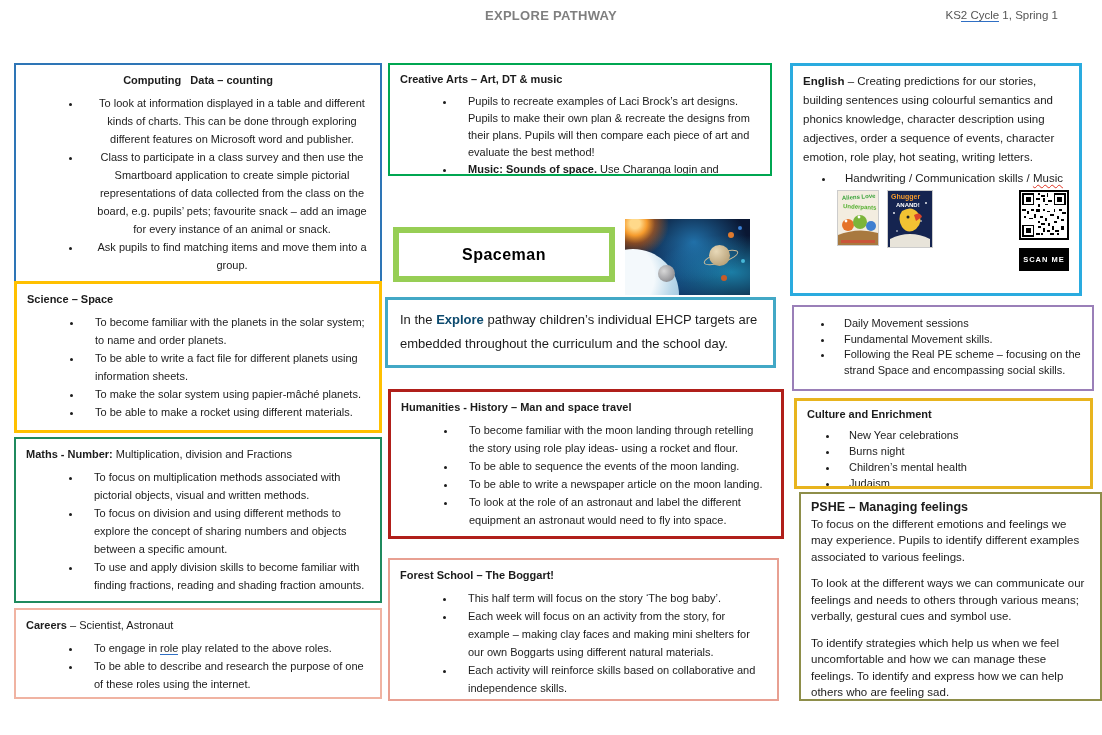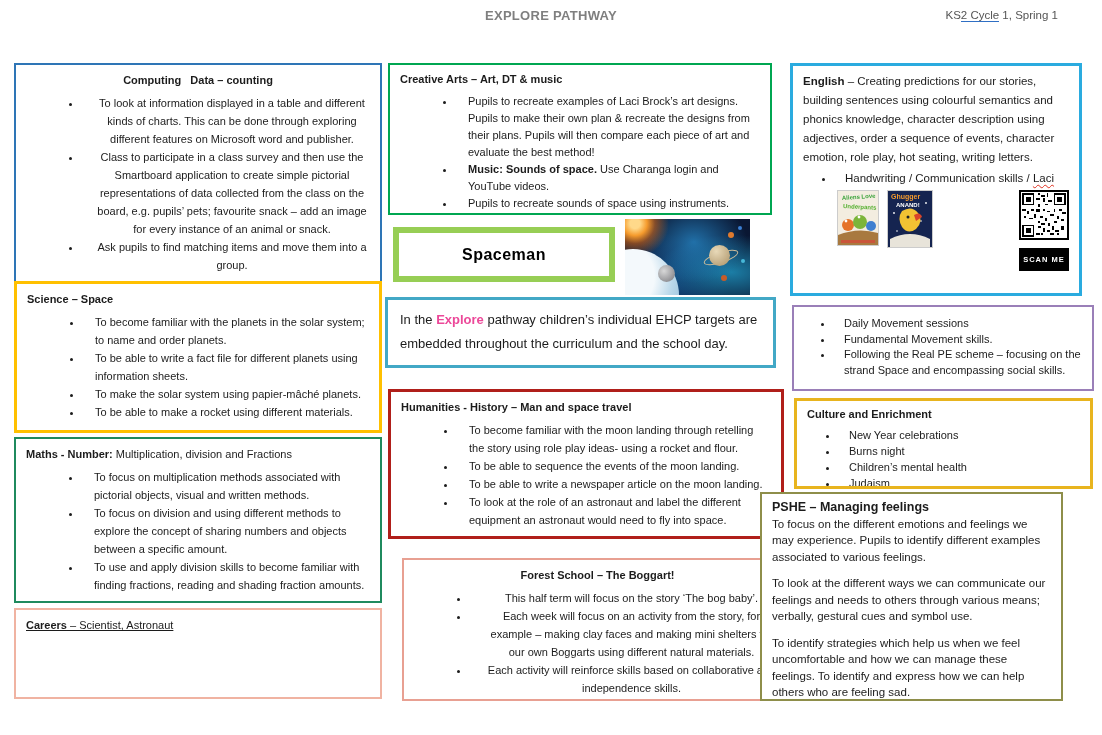--- a/index.html
+++ b/index.html
@@ -18,36 +18,36 @@
   ul.bullets{margin:5px 0 0 0;padding:0 0 0 56px;}
   ul.bullets li{padding-left:12px;margin:0;}
   ul.bullets.tight{padding-left:32px;}
   ul.bullets.tight li{padding-left:10px;}
   .squiggle{text-decoration:underline wavy #e03020 1px;text-underline-offset:2px;}
   
   #box-computing {left:14px;top:63px;width:368px;height:260px;border-width:2px;text-align:center;}
   #box-science   {left:14px;top:281px;width:368px;height:152px;border-width:3px;}
   #box-maths     {left:14px;top:437px;width:368px;height:166px;border-width:2px;}
   #box-careers   {left:14px;top:608px;width:368px;height:91px;border-width:2px;}
-  #box-creative  {left:388px;top:63px;width:384px;height:152px;border-width:2px;line-height:17px;}
+  #box-creative  {left:388px;top:63px;width:384px;height:113px;border-width:2px;line-height:17px;}
   #box-spaceman  {left:393px;top:227px;width:222px;height:55px;border-width:6px;padding:0;
                   display:flex;align-items:center;justify-content:center;}
   #box-spaceman .big{font-size:16px;font-weight:bold;color:#000;letter-spacing:.5px;}
   #box-ehcp      {left:385px;top:297px;width:391px;height:71px;border-width:3px;
                   font-size:13px;line-height:24px;padding:8px 12px;}
-  #box-ehcp .explore{font-weight:bold;color:#ec4899;}
+  #box-ehcp .explore{font-weight:bold;color:#0c4a6e;}
   #box-humanities{left:388px;top:389px;width:396px;height:150px;border-width:3px;}
-  #box-forest    {left:402px;top:558px;width:391px;height:143px;border-width:2px;text-align:center;}
+  #box-forest    {left:388px;top:558px;width:391px;height:143px;border-width:2px;}
   #box-english   {left:790px;top:63px;width:292px;height:233px;border-width:3px;
                   font-size:11.5px;line-height:19px;}
   #box-pe        {left:792px;top:305px;width:302px;height:86px;border-width:2px;
                   padding:4px 8px;line-height:15.5px;}
   #box-culture   {left:794px;top:398px;width:299px;height:91px;border-width:3px;
                   padding:5px 10px;line-height:16px;}
-  #box-pshe      {left:760px;top:492px;width:303px;height:209px;border-width:2px;
+  #box-pshe      {left:799px;top:492px;width:303px;height:209px;border-width:2px;
                   font-size:11.5px;line-height:16.5px;padding:5px 10px;}
   #box-pshe p{margin:0 0 10px 0;}
   
   .phonics-row{display:flex;align-items:flex-start;margin-top:5px;}
   .lw-logo{flex:0 0 40px;width:40px;height:40px;border-radius:50%;background:#e87a28;
            margin-right:10px;position:relative;}
   .lw-logo svg{position:absolute;inset:0;}
   .phonics-text{flex:1;line-height:20px;}
   .media-row{display:flex;align-items:flex-start;margin-top:2px;}
   .book{margin-right:8px;border:1px solid #ccc;}
@@ -107,22 +107,26 @@
 
   <div class="bx" id="box-maths" data-border="colors.maths" style="border-color: rgb(31, 138, 94);">
     <span class="t"><strong>Maths - Number:</strong><span> Multiplication, division and Fractions</span></span>
     <ul class="bullets">
         <li>To focus on multiplication methods associated with pictorial objects, visual and written methods.</li>
         <li>To focus on division and using different methods to explore the concept of sharing numbers and objects between a specific amount.</li>
         <li>To use and apply division skills to become familiar with finding fractions, reading and shading fraction amounts.</li>
       </ul>
   </div>
 
-  <div class="bx" id="box-careers" data-border="colors.careers" style="border-color: rgb(240, 179, 162); text-decoration: underline;">
+  <div class="bx" id="box-careers" data-border="colors.careers" style="border-color: rgb(240, 179, 162);">
     <span class="t"><strong>Careers</strong><span> – Scientist, Astronaut</span></span>
+    <ul class="bullets">
+        <li>To engage in <span class="u-link">role</span> play related to the above roles.</li>
+        <li>To be able to describe and research the purpose of one of these roles using the internet.</li>
+      </ul>
   </div>
 
   <div class="bx" id="box-creative" data-border="colors.creative" style="border-color: rgb(0, 166, 81);">
     <span class="t"><strong>Creative Arts – Art, DT &amp; music</strong></span>
     <ul class="bullets">
         <li>Pupils to recreate examples of Laci Brock’s art designs. Pupils to make their own plan &amp; recreate the designs from their plans. Pupils will then compare each piece of art and evaluate the best method!</li>
         <li><strong>Music: Sounds of space.</strong> Use Charanga login and YouTube videos.</li>
         <li>Pupils to recreate sounds of space using instruments.</li>
         <li>Making and designing their own rocket. Evaluating what they have used, what could they use next time.</li>
       </ul>
@@ -162,21 +166,21 @@
     <ul class="bullets">
         <li>This half term will focus on the story ‘The bog baby’.</li>
         <li>Each week will focus on an activity from the story, for example – making clay faces and making mini shelters for our own Boggarts using different natural materials.</li>
         <li>Each activity will reinforce skills based on collaborative and independence skills.</li>
       </ul>
   </div>
 
   <div class="bx" id="box-english" data-border="colors.english" style="border-color: rgb(42, 171, 223);">
     <span><strong>English</strong><span> – Creating predictions for our stories, building sentences using colourful semantics and phonics knowledge, character description using adjectives, order a sequence of events, character emotion, role play, hot seating, writing letters.</span></span>
     <ul class="bullets tight" style="margin-top:2px;">
-        <li>Handwriting / Communication skills / <span class="squiggle">Laci</span></li>
+        <li>Handwriting / Communication skills / <span class="squiggle">Music</span></li>
       </ul>
     <div class="media-row">
       <div style="width:34px;"></div>
       <div class="book" title="Aliens Love Underpants book cover">
         <svg width="40" height="54" viewBox="0 0 40 54">
           <rect width="40" height="54" fill="#f3ede0"></rect>
           <text x="4" y="9" font-size="6" fill="#3aa33a" font-weight="bold" transform="rotate(-4 4 9)">Aliens Love</text>
           <text x="5" y="17" font-size="6" fill="#55b030" font-weight="bold" transform="rotate(3 5 17)">Underpants</text>
           <path d="M0 44 q20-8 40-2 v12 h-40 z" fill="#a8793f"></path>
           <circle cx="10" cy="34" r="6" fill="#e5732a"></circle>

